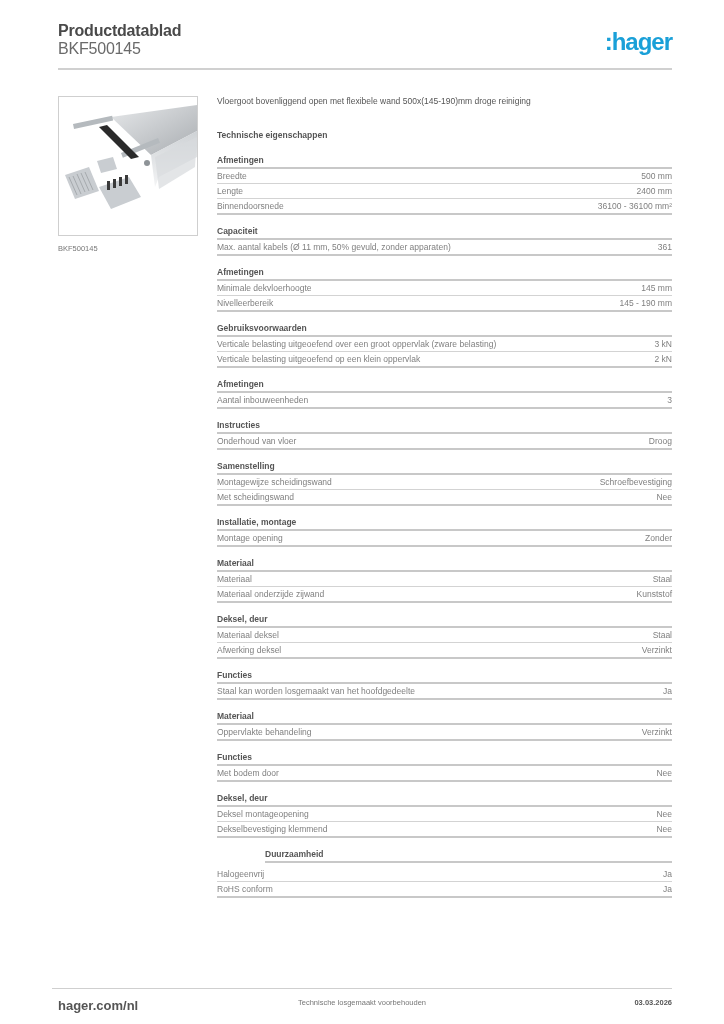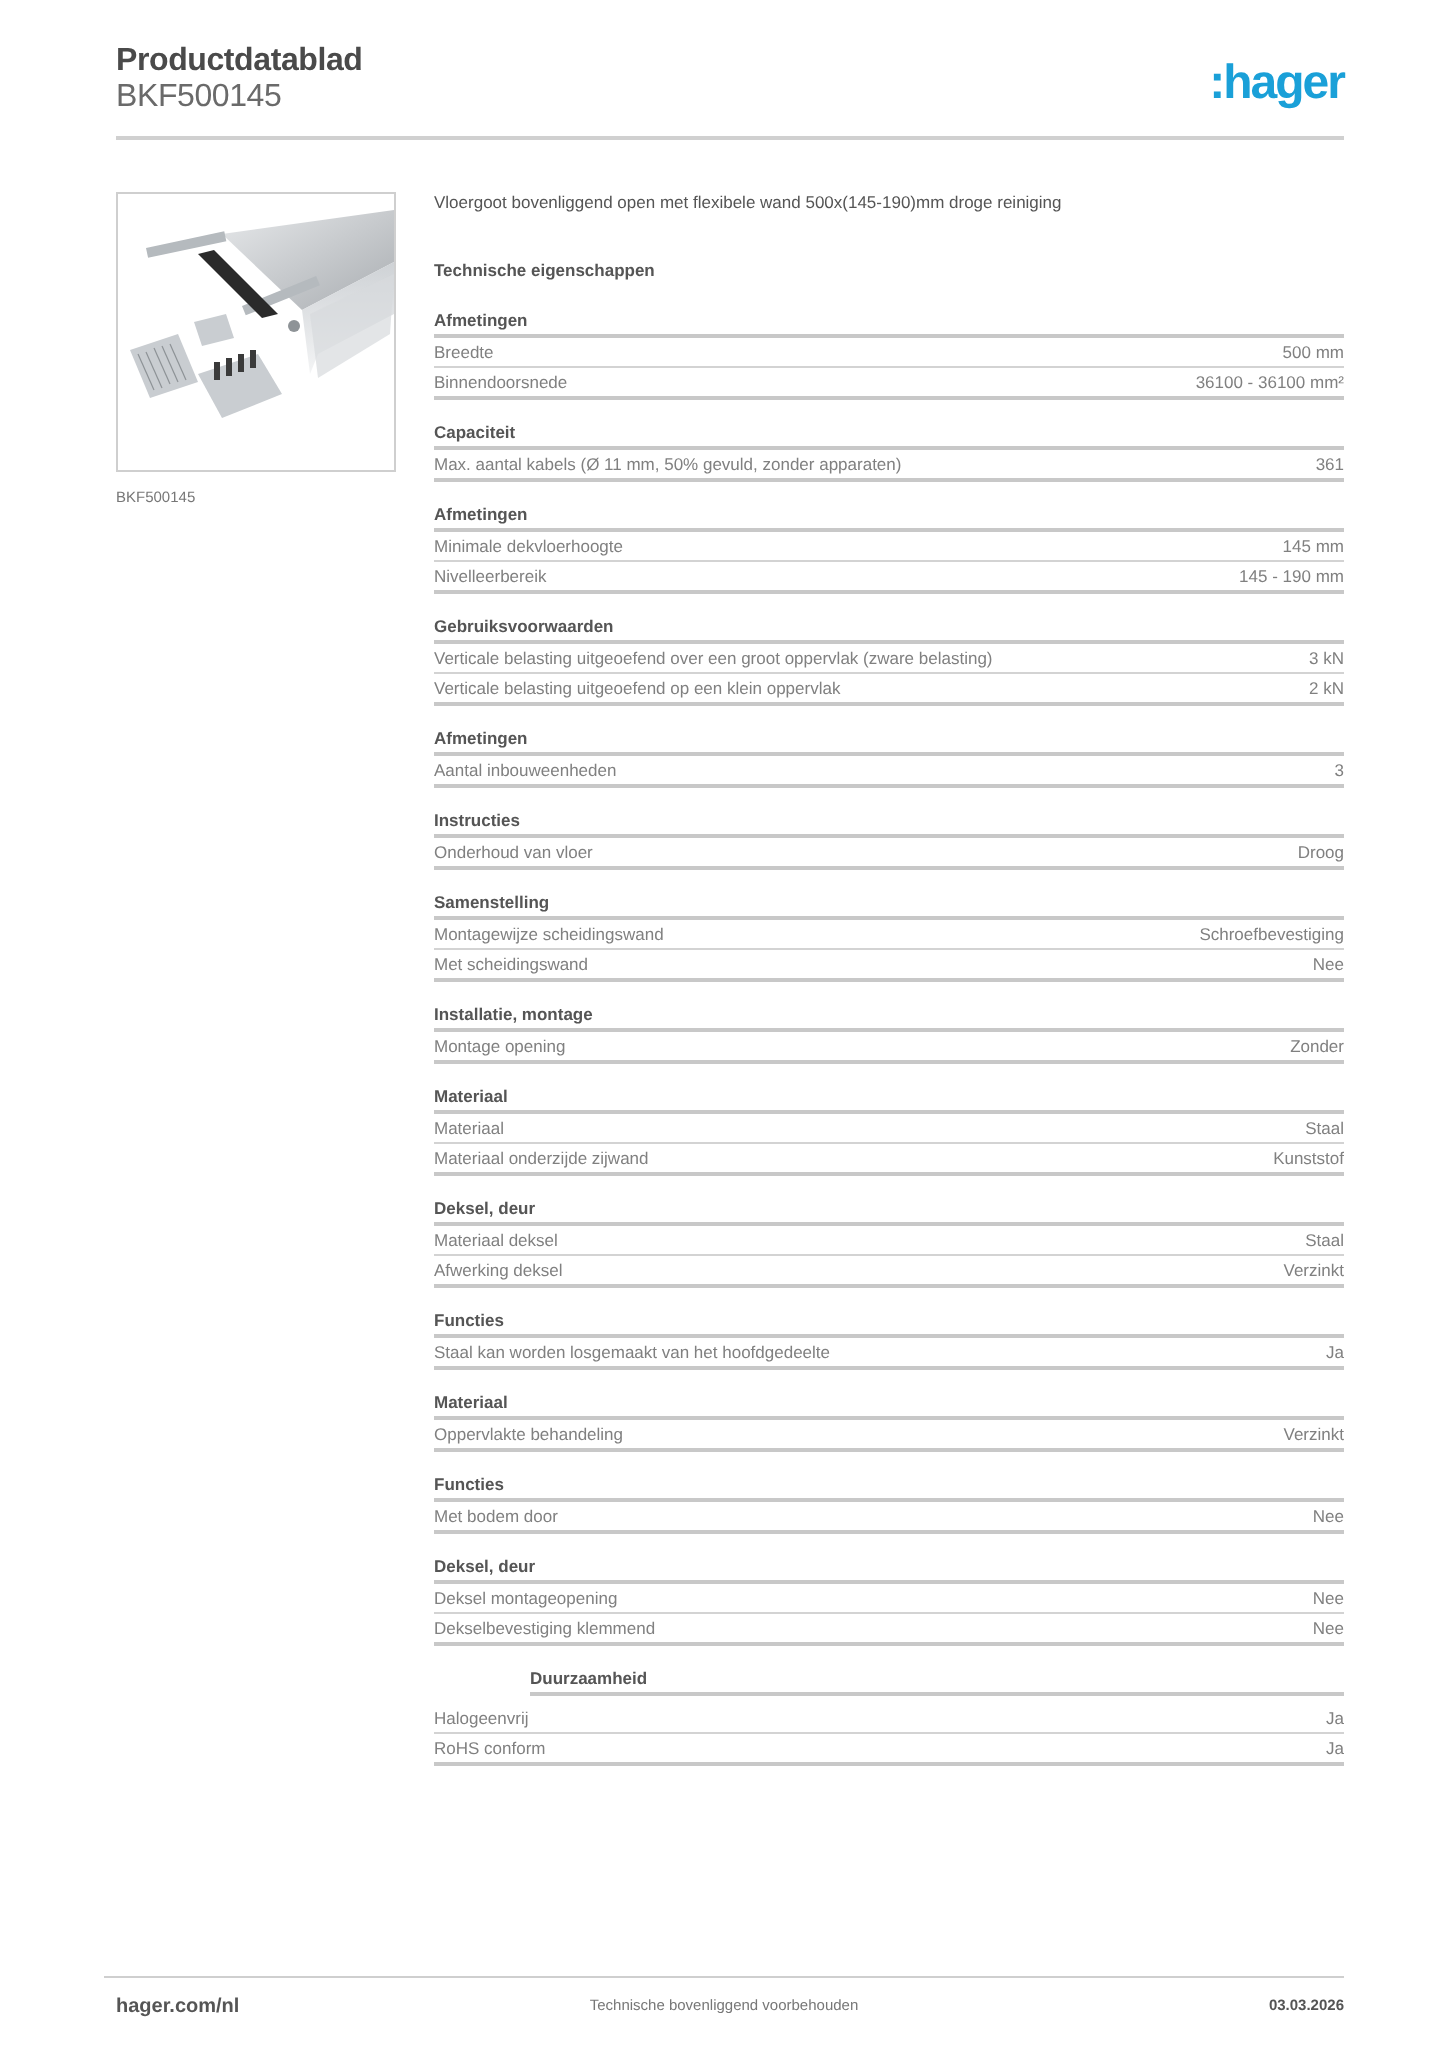--- a/index.html
+++ b/index.html
@@ -20,21 +20,21 @@
   .product-title { font-size: 8.5px; font-weight: normal; color: #555; height: 14px; }
   .section-main { font-size: 8.5px; font-weight: bold; color: #555; margin-top: 20px; height: 14px; }
 
   .group { margin-top: 10px; }
   .group-title { font-size: 8.5px; font-weight: bold; color: #555; height: 13px; line-height: 13px; border-bottom: 2px solid #c8c8c8; }
   .row { display: flex; justify-content: space-between; font-size: 8.5px; color: #808080; height: 14px; line-height: 14px; border-bottom: 1px solid #d3d3d3; }
   .row:last-child { border-bottom: 2px solid #c8c8c8; }
   .group.gap .group-title { margin-bottom: 4px; margin-left: 48px; }
 
   .footer-rule { position: absolute; left: 52px; top: 988px; width: 620px; height: 1px; background: #cfcfcf; }
-  .footer-left { position: absolute; left: 58px; top: 998px; font-size: 10px; font-weight: bold; color: #555; }
+  .footer-left { position: absolute; left: 58px; top: 998px; font-size: 13px; font-weight: bold; color: #555; }
   .footer-center { position: absolute; left: 0; width: 724px; text-align: center; top: 998px; font-size: 7.5px; color: #777; }
   .footer-right { position: absolute; right: 52px; top: 998px; font-size: 7.5px; font-weight: bold; color: #555; }
 </style>
 </head>
 <body>
 
 <div class="header">
   <div class="doc-title">Productdatablad</div>
   <div class="doc-code">BKF500145</div>
   <div class="logo">:hager</div>
@@ -86,20 +86,24 @@
   <div class="product-title">Vloergoot bovenliggend open met flexibele wand 500x(145-190)mm droge reiniging</div>
   <div class="section-main">Technische eigenschappen</div>
   <div id="groups">
       <div class="group">
         <div class="group-title">Afmetingen</div>
         <div class="row">
           <span>Breedte</span>
           <span>500 mm</span>
         </div>
         <div class="row">
+          <span>Lengte</span>
+          <span>2400 mm</span>
+        </div>
+        <div class="row">
           <span>Binnendoorsnede</span>
           <span>36100 - 36100 mm²</span>
         </div>
       </div>
       <div class="group">
         <div class="group-title">Capaciteit</div>
         <div class="row">
           <span>Max. aantal kabels (Ø 11 mm, 50% gevuld, zonder apparaten)</span>
           <span>361</span>
         </div>
@@ -221,14 +225,14 @@
         <div class="row">
           <span>RoHS conform</span>
           <span>Ja</span>
         </div>
       </div>
     </div>
 </div>
 
 <div class="footer-rule"></div>
 <div class="footer-left">hager.com/nl</div>
-<div class="footer-center">Technische bovenliggend voorbehouden</div>
+<div class="footer-center">Technische losgemaakt voorbehouden</div>
 <div class="footer-right">03.03.2026</div>
 
 </body></html>

